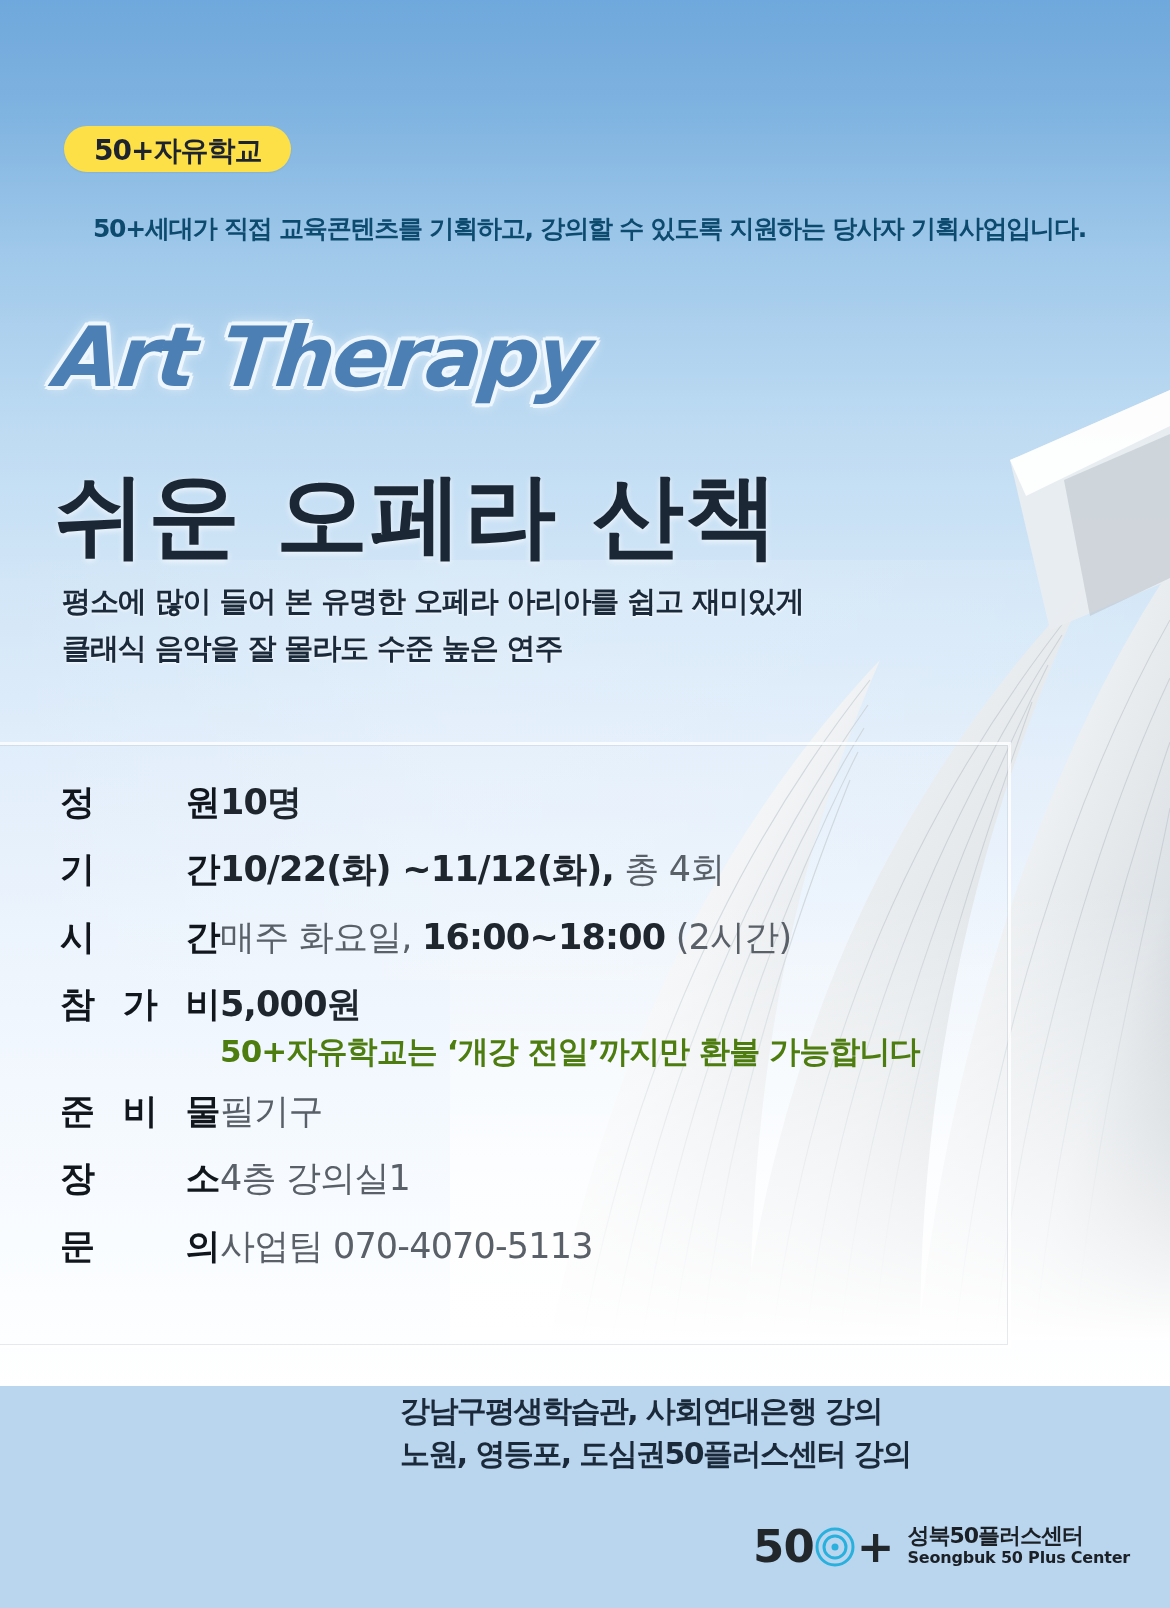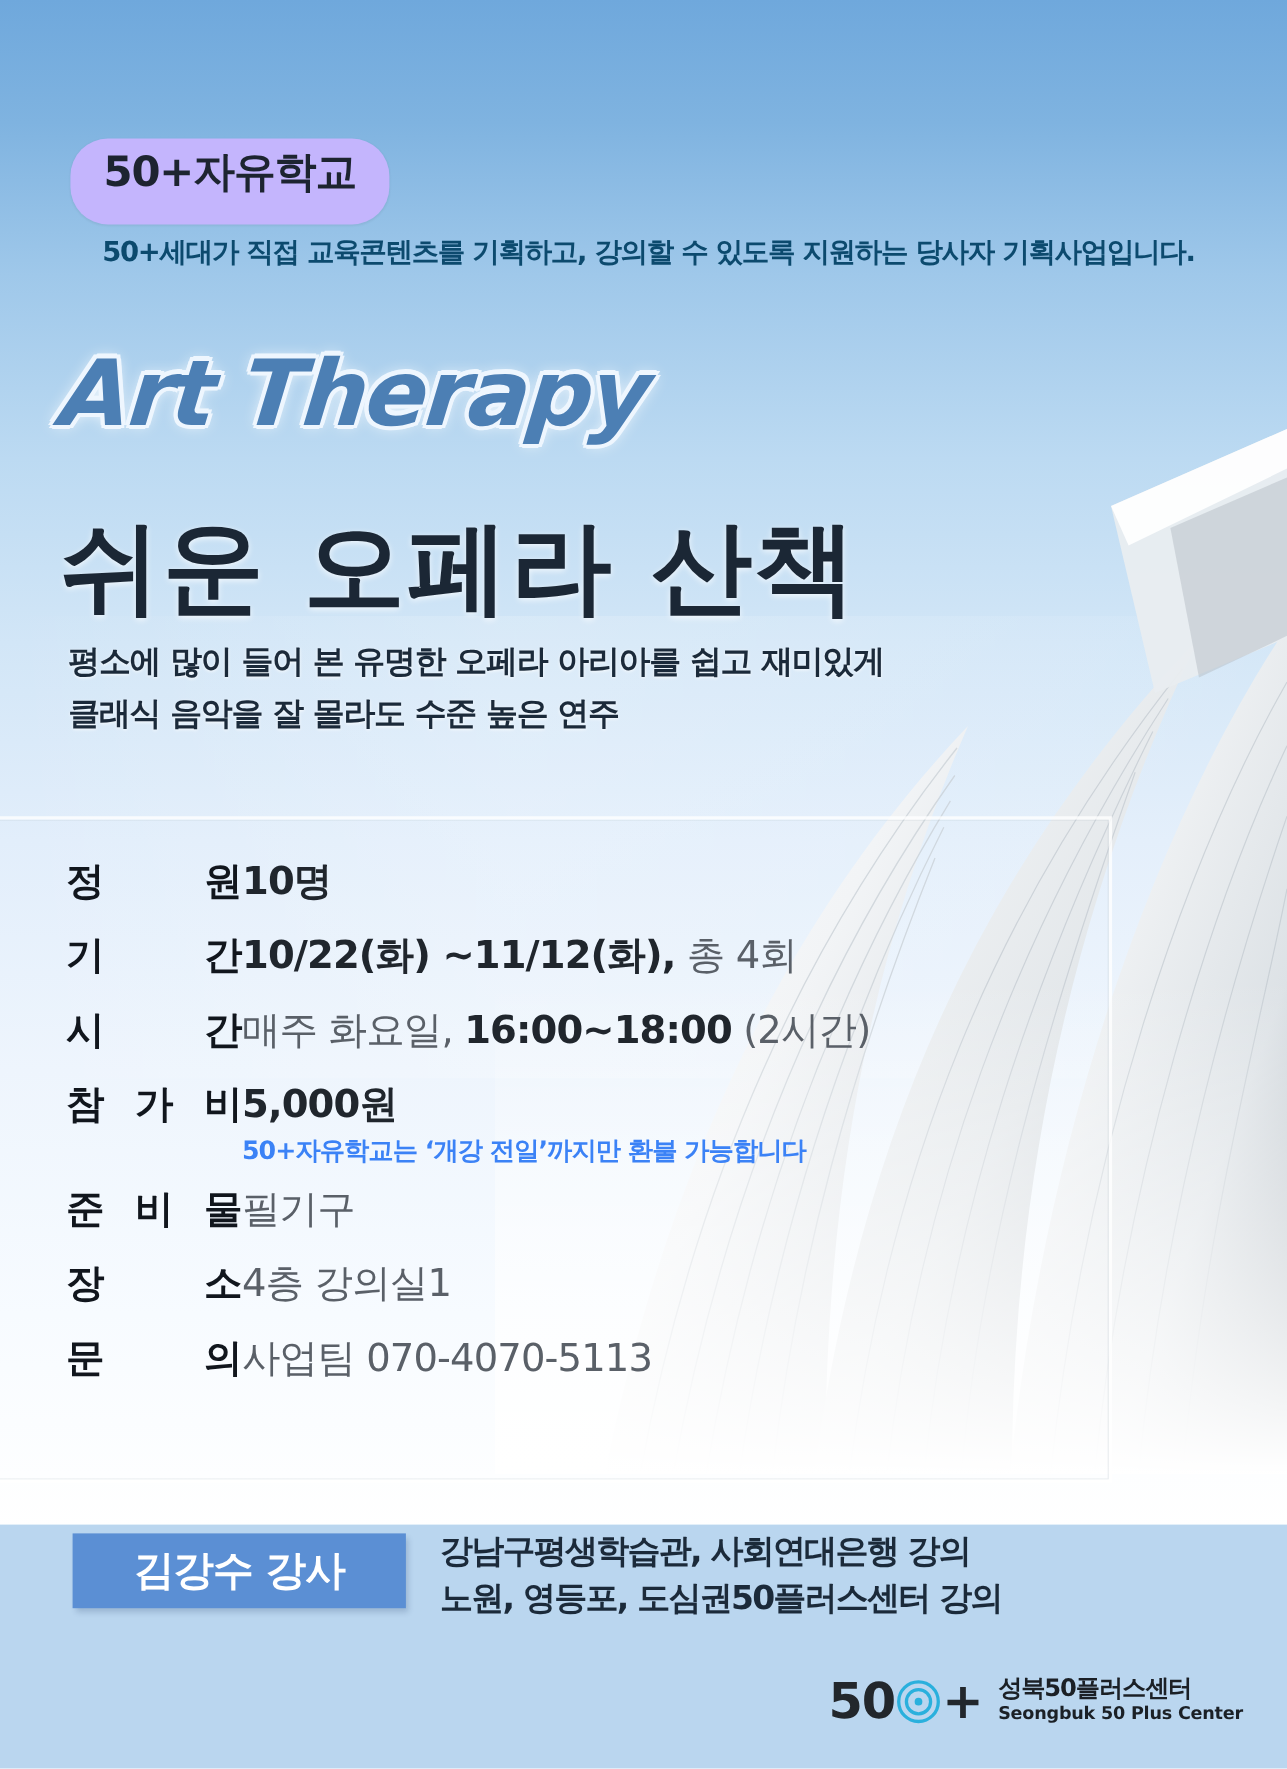--- a/index.html
+++ b/index.html
@@ -32,25 +32,25 @@
   
   .opera{
     position:absolute; right:0; top:330px; width:720px; height:1010px;
     overflow:hidden;
   }
   .opera svg{display:block;}
 
   
   .badge{
     position:absolute; left:64px; top:126px;
-    padding:11px 30px 29px 30px;
-    background:#c4b5fd;
+    padding:11px 30px 7px 30px;
+    background:#fde047;
     border-radius:34px;
     color:#1d2430;
-    font-size:38px;
+    font-size:28px;
     font-weight:700;
     letter-spacing:-1px;
     line-height:1;
     box-shadow:0 1px 2px rgba(0,0,0,.06);
   }
   .lede{
     position:absolute; left:66px; top:212px; width:1020px;
     color:#0c4a6e;
     font-size:25px;
     font-weight:700;
@@ -133,22 +133,22 @@
     letter-spacing:-0.8px;
     line-height:1.18;
     white-space:nowrap;
   }
   .val b{font-weight:800;color:#20262d;}
   .val .dim{color:#5a6068;font-weight:500;margin-top:24px;}
   .note{
     margin-left:160px;
     margin-top:2px;
     margin-bottom:18px;
-    color:#3b82f6;
-    font-size:23px;
+    color:#4d7c0f;
+    font-size:31px;
     font-weight:700;
     letter-spacing:-0.9px;
   }
 
   
   .band{
     position:absolute; left:0; top:1386px; width:1170px; height:222px;
     background:#bad6ef;
   }
   .teacher-box{
@@ -346,21 +346,20 @@
         <span>의</span>
       </div>
       <div class="val">
         <span class="dim">사업팀 070-4070-5113</span>
       </div>
     </div>
 
   </div>
 
   <div class="band"></div>
-  <div class="teacher-box">김강수 강사</div>
   <div class="teacher-bio">
     <div>강남구평생학습관, 사회연대은행 강의</div>
     <div>노원, 영등포, 도심권50플러스센터 강의</div>
   </div>
 
   <div class="logo">
     <div class="logo-mark">
       <span>50</span>
       <span class="logo-ring">
         <i class="r1"></i>

